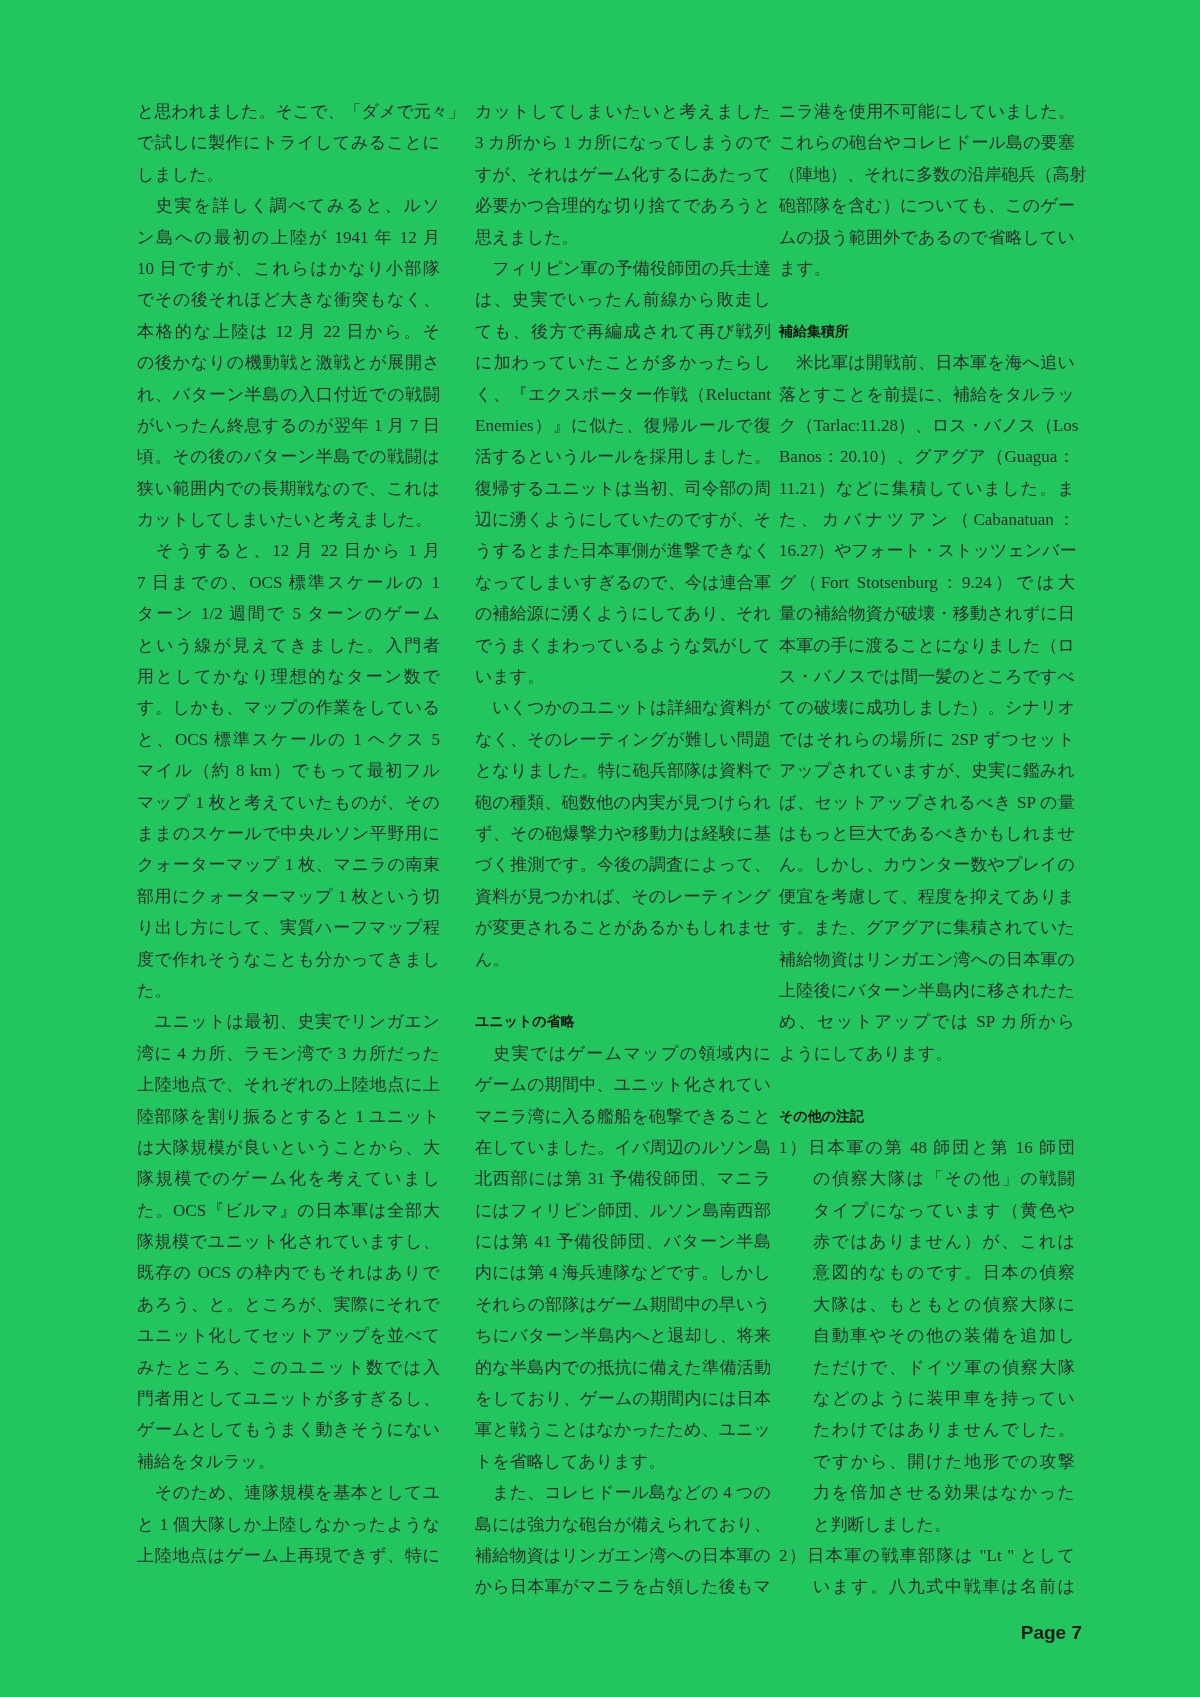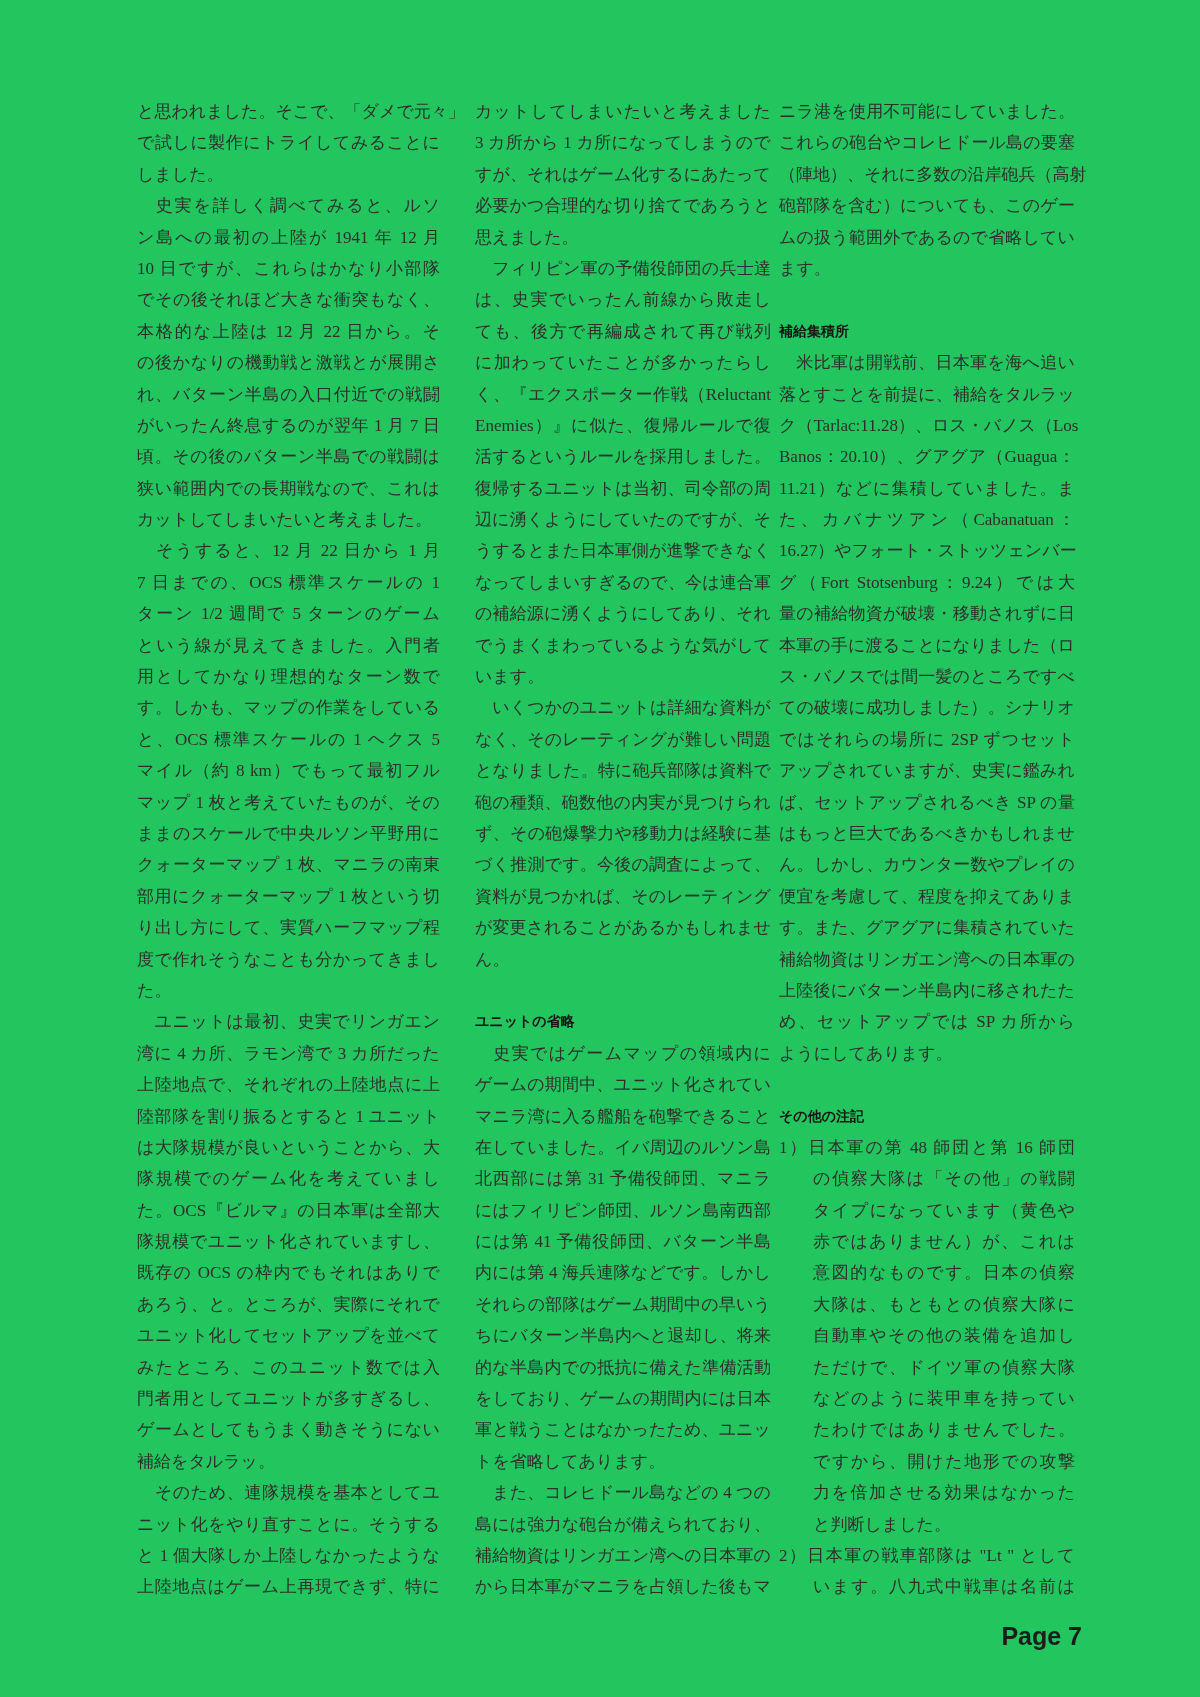--- a/index.html
+++ b/index.html
@@ -38,21 +38,21 @@
     font-size:14px;
     color:#151515;
     white-space:nowrap;
   }
   .pageno{
     position:absolute;
     top:1622px;
     right:118px;
     font-family:"Liberation Sans","DejaVu Sans",sans-serif;
     font-weight:bold;
-    font-size:25px;
+    font-size:19px;
     color:#1c1c1c;
     letter-spacing:0px;
   }
 </style>
 </head>
 <body>
 
 <div class="page">
   <div class="col c1">
       <div class="ln">と思われました。そこで、「ダメで元々」</div>
@@ -93,21 +93,20 @@
       <div class="ln">た。OCS『ビルマ』の日本軍は全部大</div>
       <div class="ln">隊規模でユニット化されていますし、</div>
       <div class="ln">既存の OCS の枠内でもそれはありで</div>
       <div class="ln">あろう、と。ところが、実際にそれで</div>
       <div class="ln">ユニット化してセットアップを並べて</div>
       <div class="ln">みたところ、このユニット数では入</div>
       <div class="ln">門者用としてユニットが多すぎるし、</div>
       <div class="ln">ゲームとしてもうまく動きそうにない</div>
       <div class="ln end">補給をタルラッ。</div>
       <div class="ln">　そのため、連隊規模を基本としてユ</div>
-      <div class="ln">ニット化をやり直すことに。そうする</div>
       <div class="ln">と 1 個大隊しか上陸しなかったような</div>
       <div class="ln">上陸地点はゲーム上再現できず、特に</div>
     </div>
   <div class="col c2">
       <div class="ln">カットしてしまいたいと考えました</div>
       <div class="ln">3 カ所から 1 カ所になってしまうので</div>
       <div class="ln">すが、それはゲーム化するにあたって</div>
       <div class="ln">必要かつ合理的な切り捨てであろうと</div>
       <div class="ln end">思えました。</div>
       <div class="ln">　フィリピン軍の予備役師団の兵士達</div>

